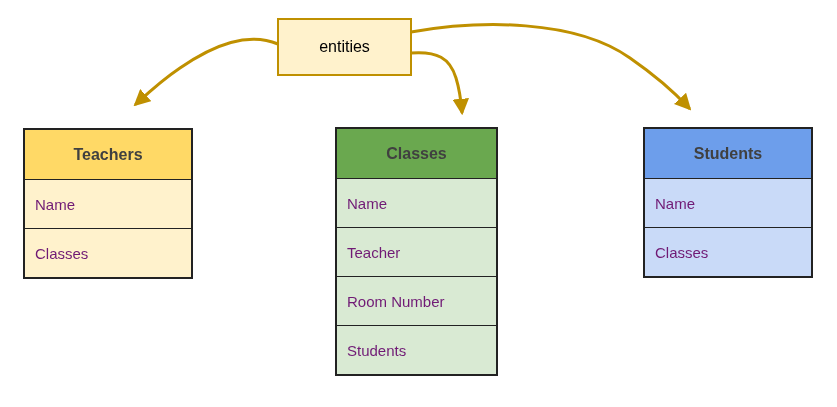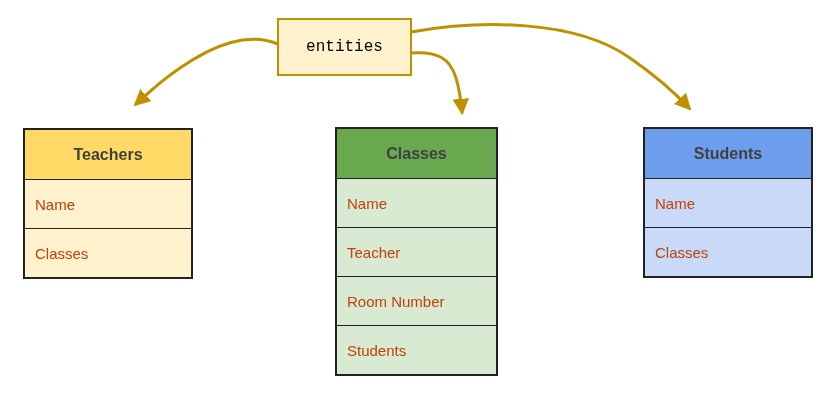--- a/index.html
+++ b/index.html
@@ -55,21 +55,21 @@
     color: #404040;
     background: var(--header-bg, #ccc);
   }
   .table-row {
     box-sizing: border-box;
     height: 49px;
     display: flex;
     align-items: center;
     padding-left: 10px;
     font-size: 15px;
-    color: #c2410c;
+    color: #701a75;
     background: var(--row-bg, #eee);
     border-top: 1px solid #222222;
   }
   #table-teachers { left: 23px;  top: 128px; width: 170px; }
   #table-classes  { left: 335px; top: 127px; width: 163px; }
   #table-students { left: 643px; top: 127px; width: 170px; }
 </style>
 </head>
 <body>
 
@@ -79,21 +79,21 @@
     <defs>
       <marker id="ah" viewBox="0 0 10 10" refX="8" refY="5" markerWidth="5.5" markerHeight="5.5" orient="auto">
         <path d="M 0 0 L 10 5 L 0 10 Z" fill="#BF9000"></path>
       </marker>
     </defs>
     <path class="arrow-path" d="M 278 44 C 248 32 215 44 180 68 C 162 80 148 93 136 104" fill="none" stroke="#BF9000" stroke-width="3" stroke-linecap="round" marker-end="url(#ah)"></path>
     <path class="arrow-path" d="M 411 53 C 437 51 450 58 456 78 C 460 91 461 101 462 112" fill="none" stroke="#BF9000" stroke-width="3" stroke-linecap="round" marker-end="url(#ah)"></path>
     <path class="arrow-path" d="M 411 32 C 480 20 575 19 630 58 C 656 76 676 94 689 108" fill="none" stroke="#BF9000" stroke-width="3" stroke-linecap="round" marker-end="url(#ah)"></path>
   </svg>
 
-  <div class="entity-box" style="background: rgb(255, 242, 204); border-color: rgb(191, 144, 0); font-family: Liberation Mono, monospace;">
+  <div class="entity-box" style="background: rgb(255, 242, 204); border-color: rgb(191, 144, 0);">
     <span>entities</span>
   </div>
 
   <div class="entity-table" id="table-teachers" style="--header-bg: #FFD966; --row-bg: #FFF2CC;">
     <div class="table-header">Teachers</div>
     <div class="table-row">Name</div>
     <div class="table-row">Classes</div>
   </div>
 
   <div class="entity-table" id="table-classes" style="--header-bg: #6AA84F; --row-bg: #D9EAD3;">

